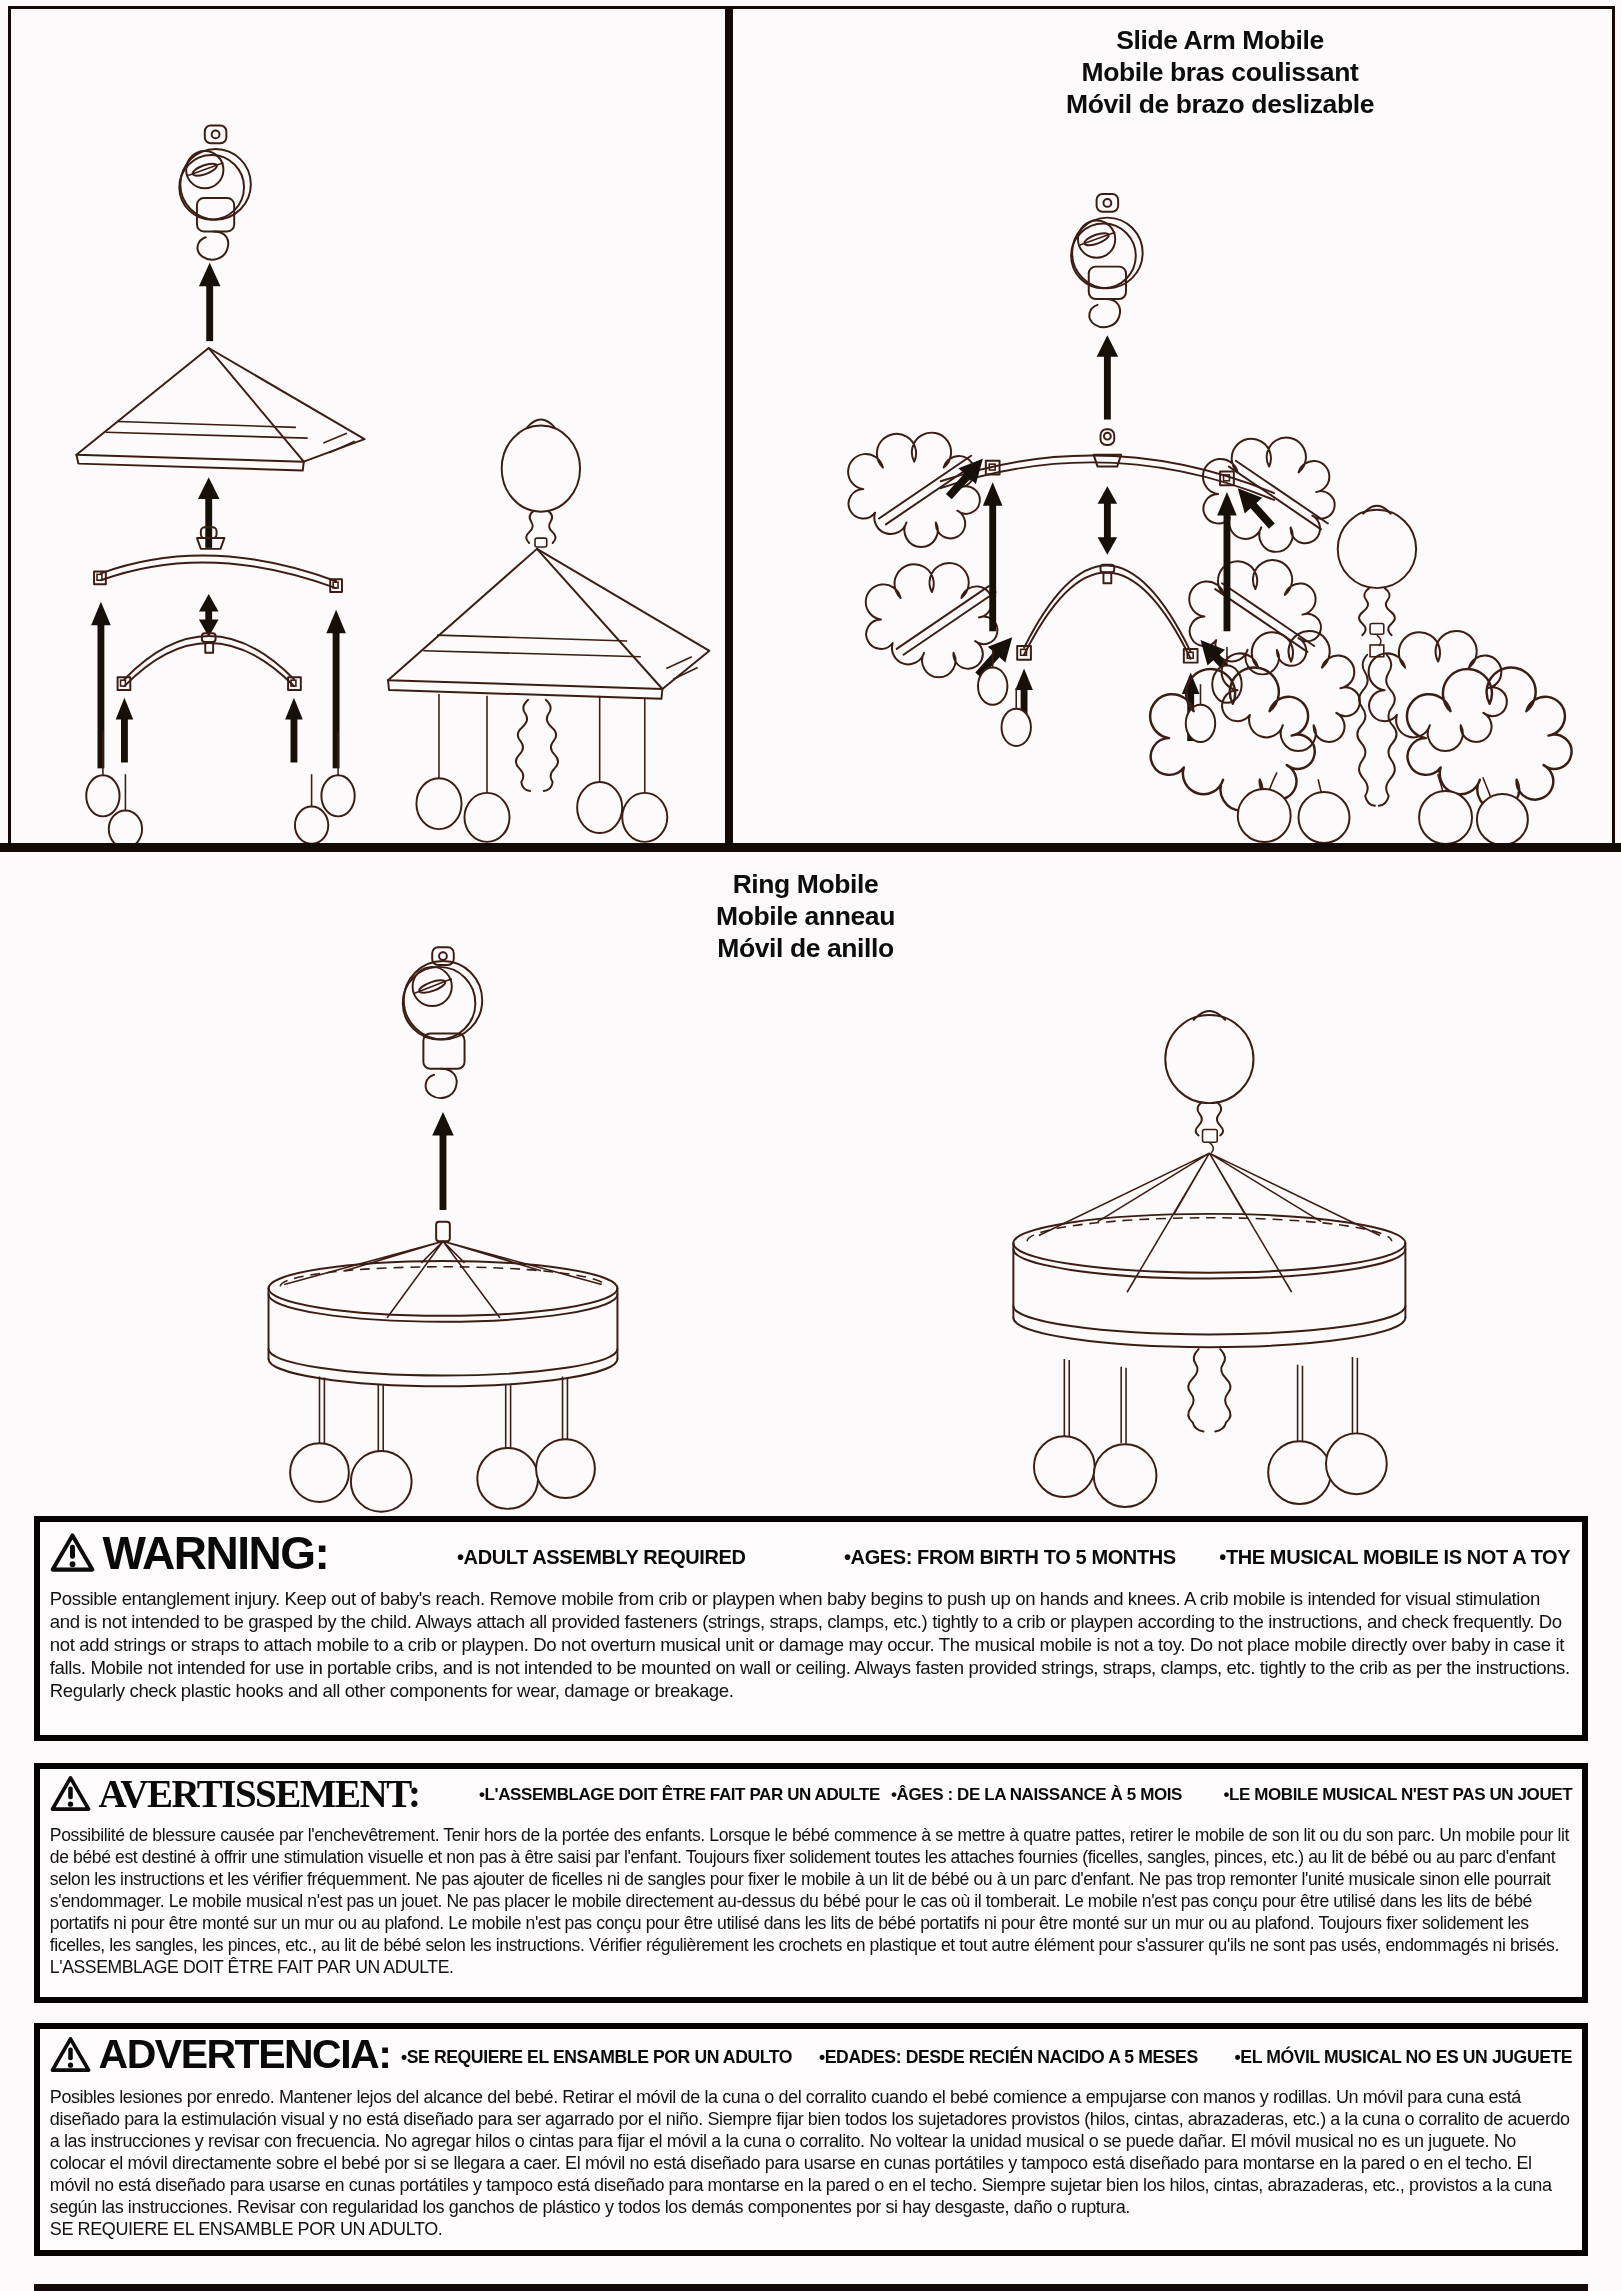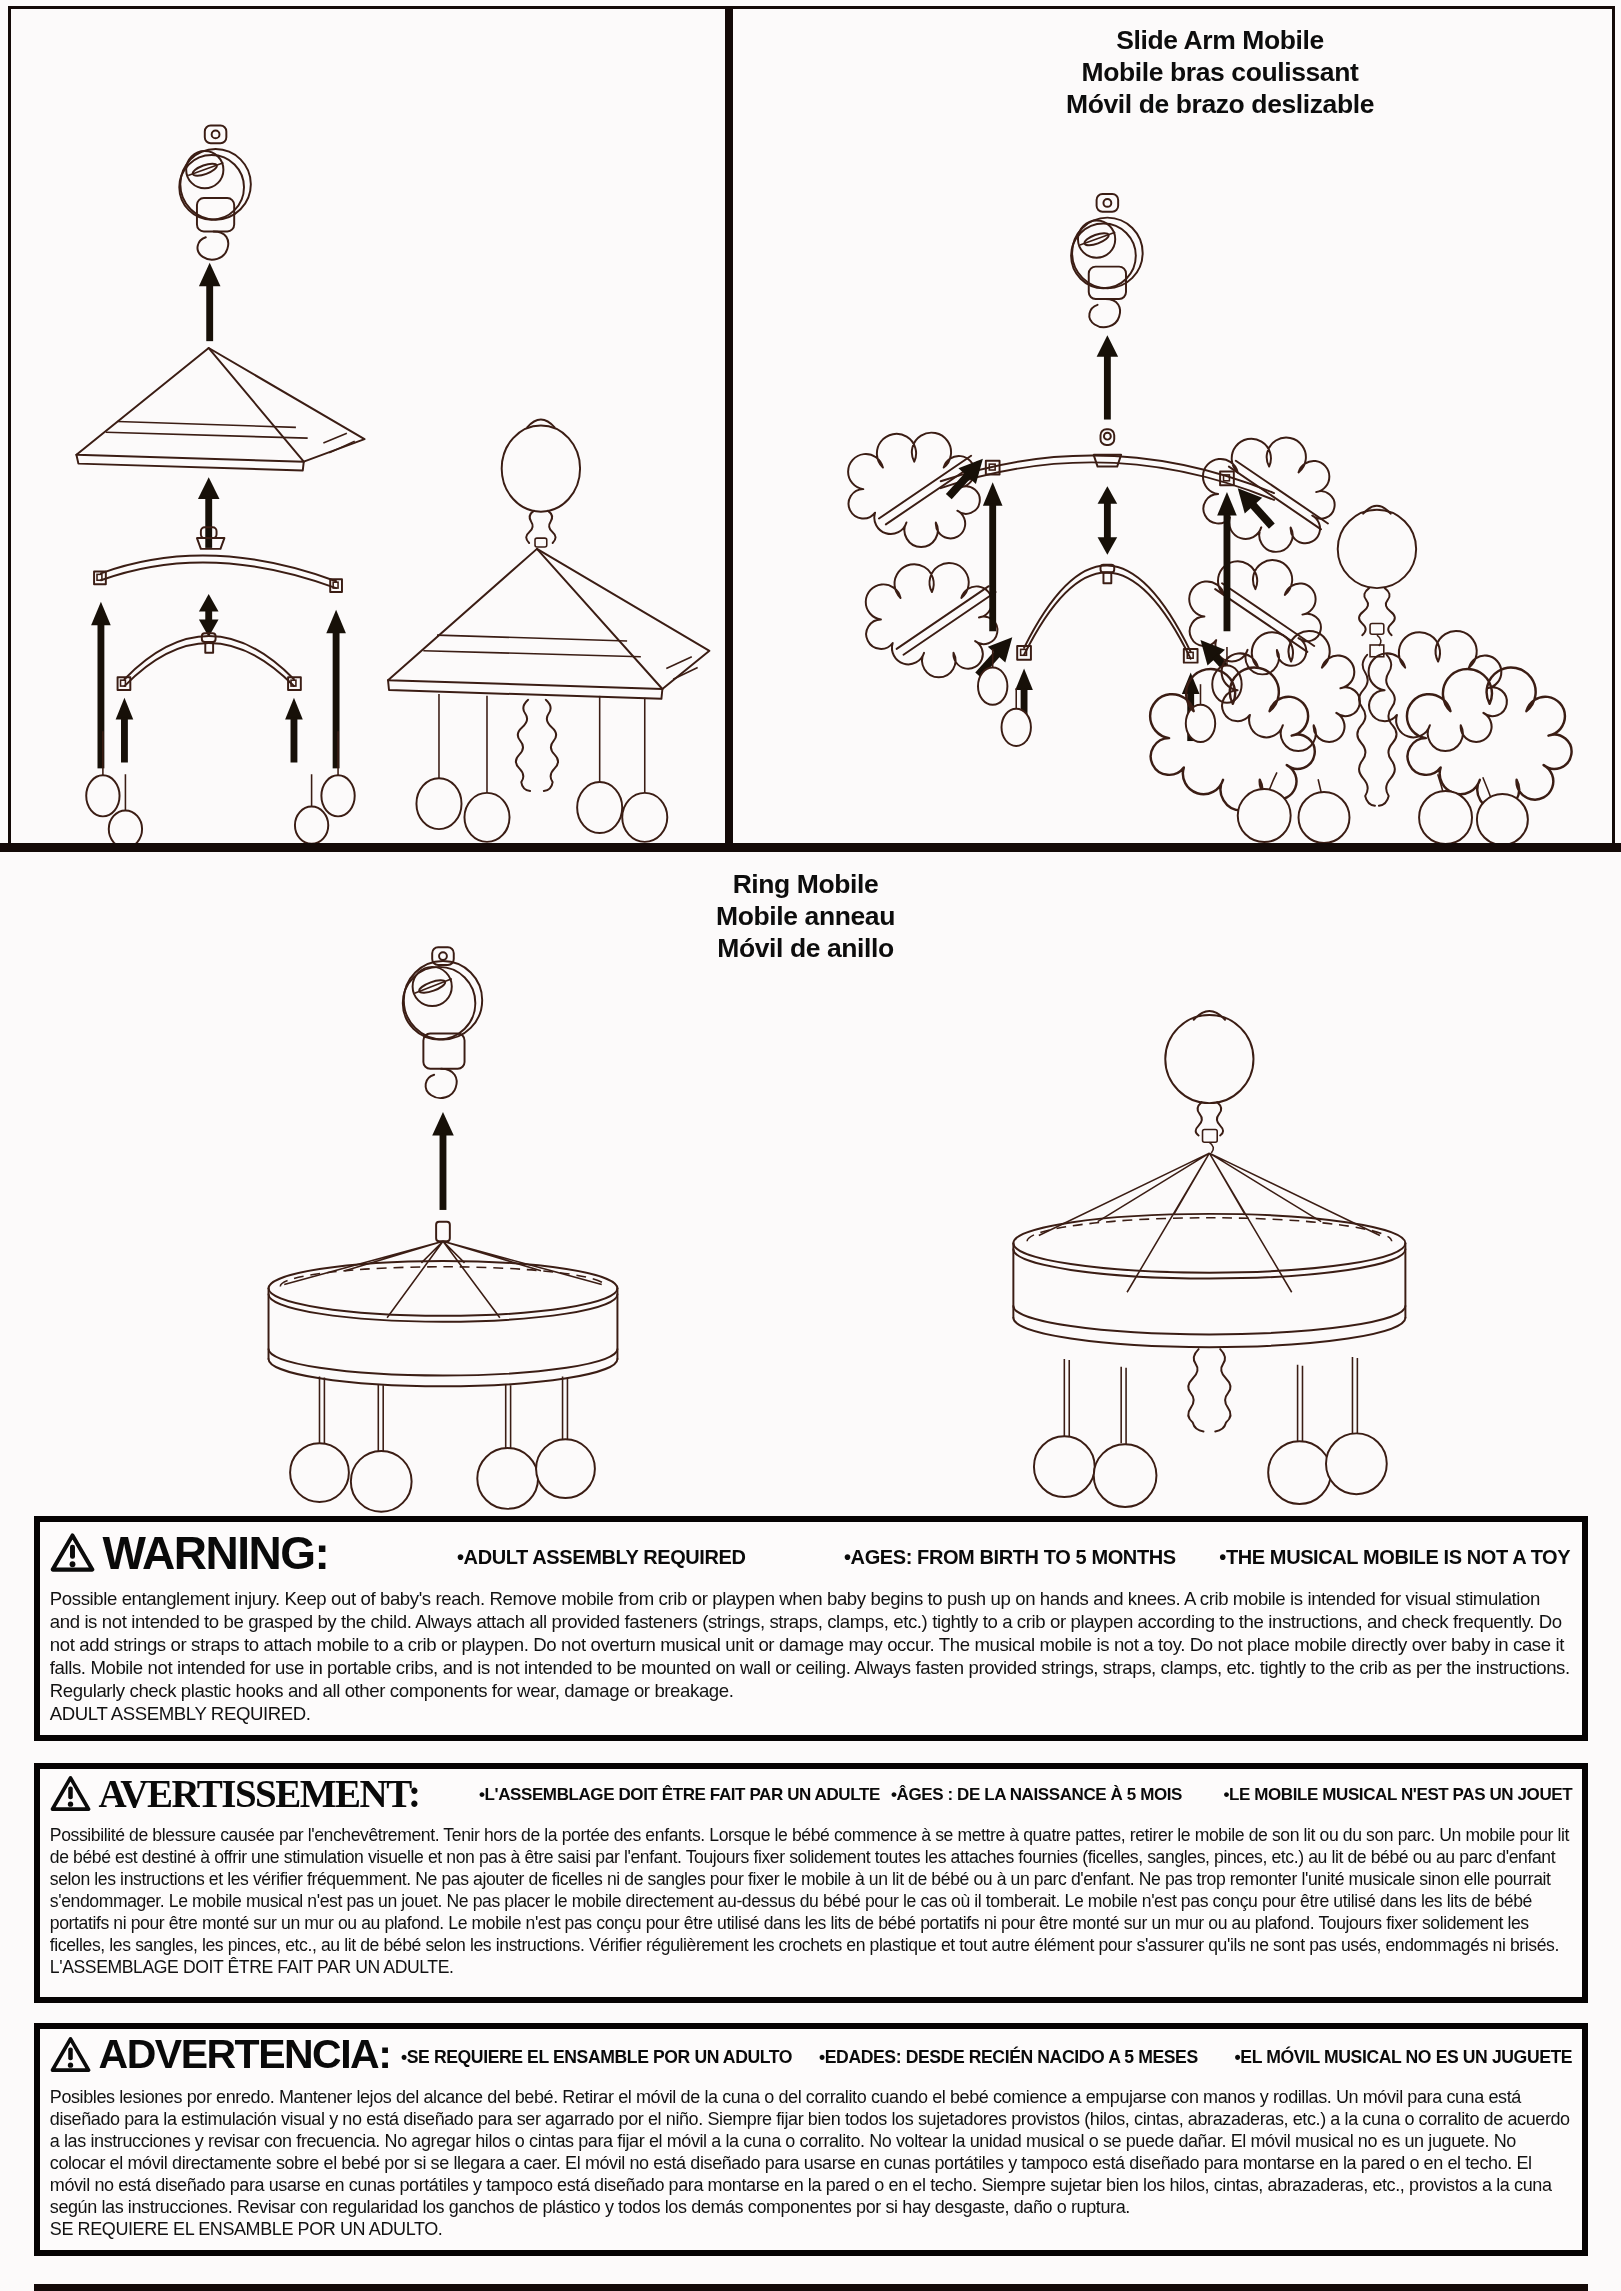--- a/index.html
+++ b/index.html
@@ -372,21 +372,20 @@
       <svg width="45" height="41" viewBox="0 0 100 90">
           <use href="#wtri"></use>
         </svg>
       <span class="wtitle" style="font-size:46px;">WARNING:</span>
     </div>
     <div class="wb" style="left:417px;top:23.5px;font-size:20px;">•ADULT ASSEMBLY REQUIRED</div>
     <div class="wb" style="left:804px;top:23.5px;font-size:20px;">•AGES: FROM BIRTH TO 5 MONTHS</div>
     <div class="wb" style="right:11.8px;top:23.5px;font-size:20px;">•THE MUSICAL MOBILE IS NOT A TOY</div>
     <div class="wtext" style="left:9.8px;top:65px;width:1521px;font-size:18.6px;line-height:23px;">
       <span>Possible entanglement injury. Keep out of baby's reach. Remove mobile from crib or playpen when baby begins to push up on hands and knees. A crib mobile is intended for visual stimulation and is not intended to be grasped by the child. Always attach all provided fasteners (strings, straps, clamps, etc.) tightly to a crib or playpen according to the instructions, and check frequently. Do not add strings or straps to attach mobile to a crib or playpen. Do not overturn musical unit or damage may occur. The musical mobile is not a toy. Do not place mobile directly over baby in case it falls. Mobile not intended for use in portable cribs, and is not intended to be mounted on wall or ceiling. Always fasten provided strings, straps, clamps, etc. tightly to the crib as per the instructions. Regularly check plastic hooks and all other components for wear, damage or breakage.</span>
-      <div class="wfoot">ADULT ASSEMBLY REQUIRED.</div>
     </div>
   </div>
 
   <div class="wbox" style="top:1763px;height:240px;">
     <div class="whead" style="left:9.8px;top:2px;font-family:Liberation Serif, serif;">
       <svg width="41" height="37" viewBox="0 0 100 90">
           <use href="#wtri"></use>
         </svg>
       <span class="wtitle" style="font-size:39px;">AVERTISSEMENT:</span>
     </div>

